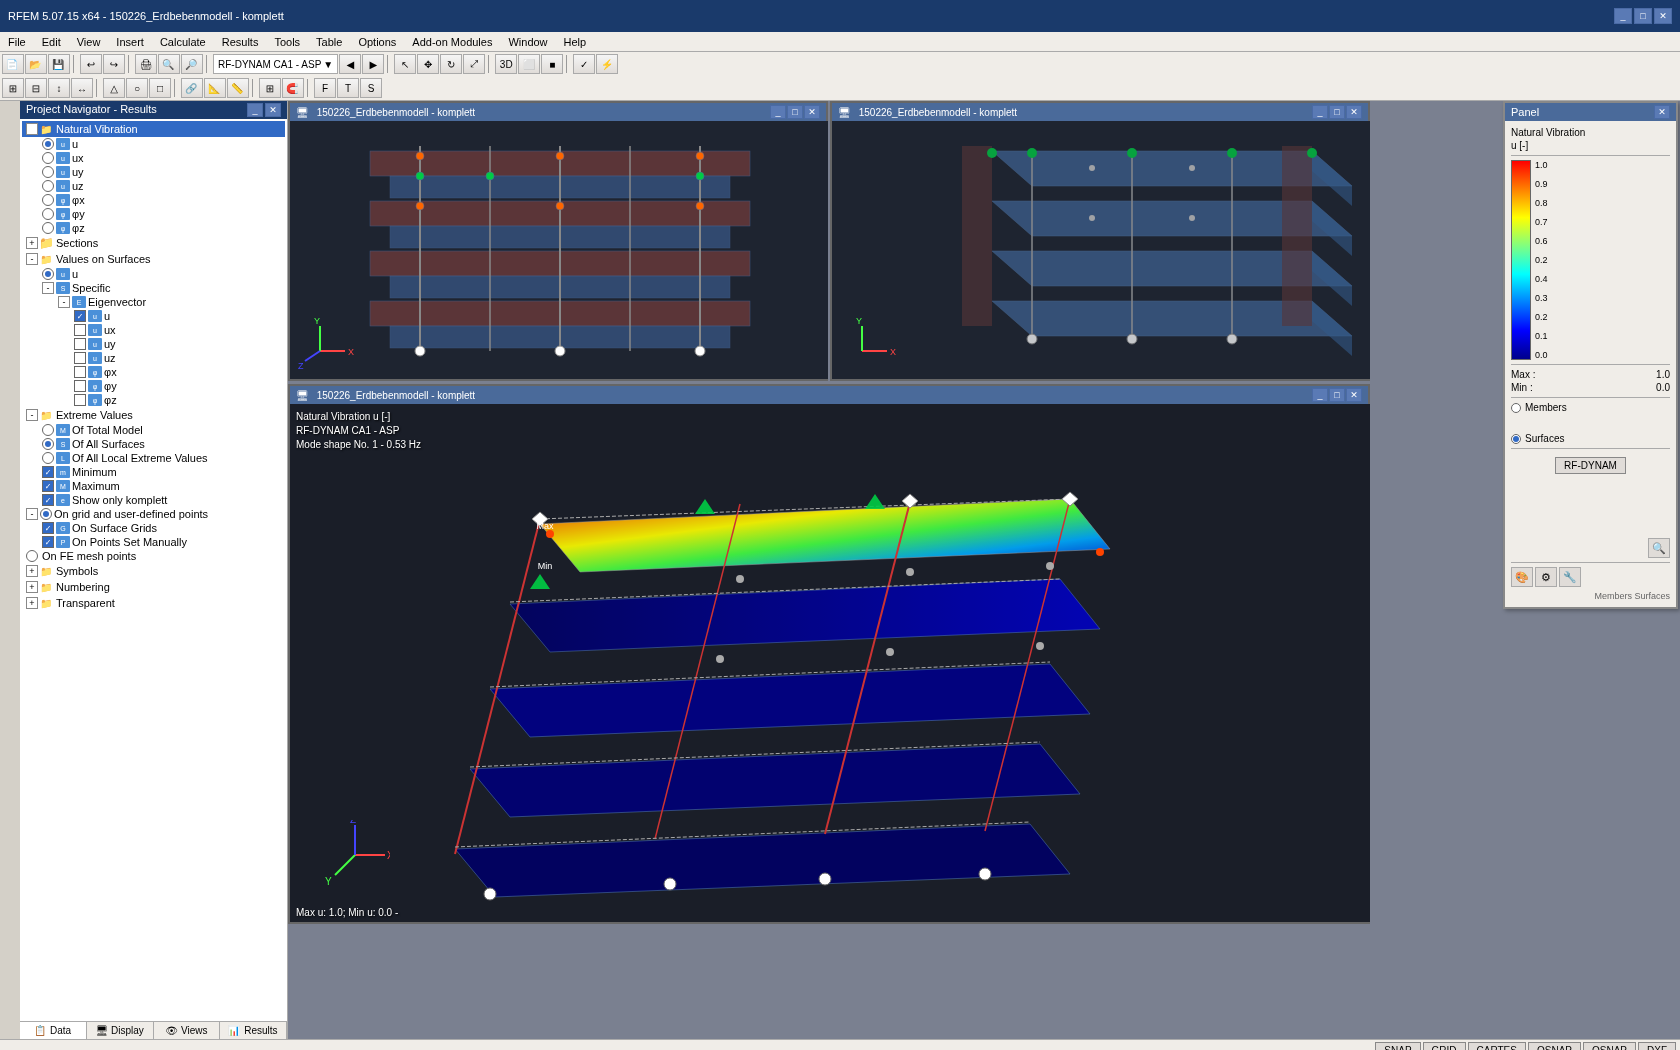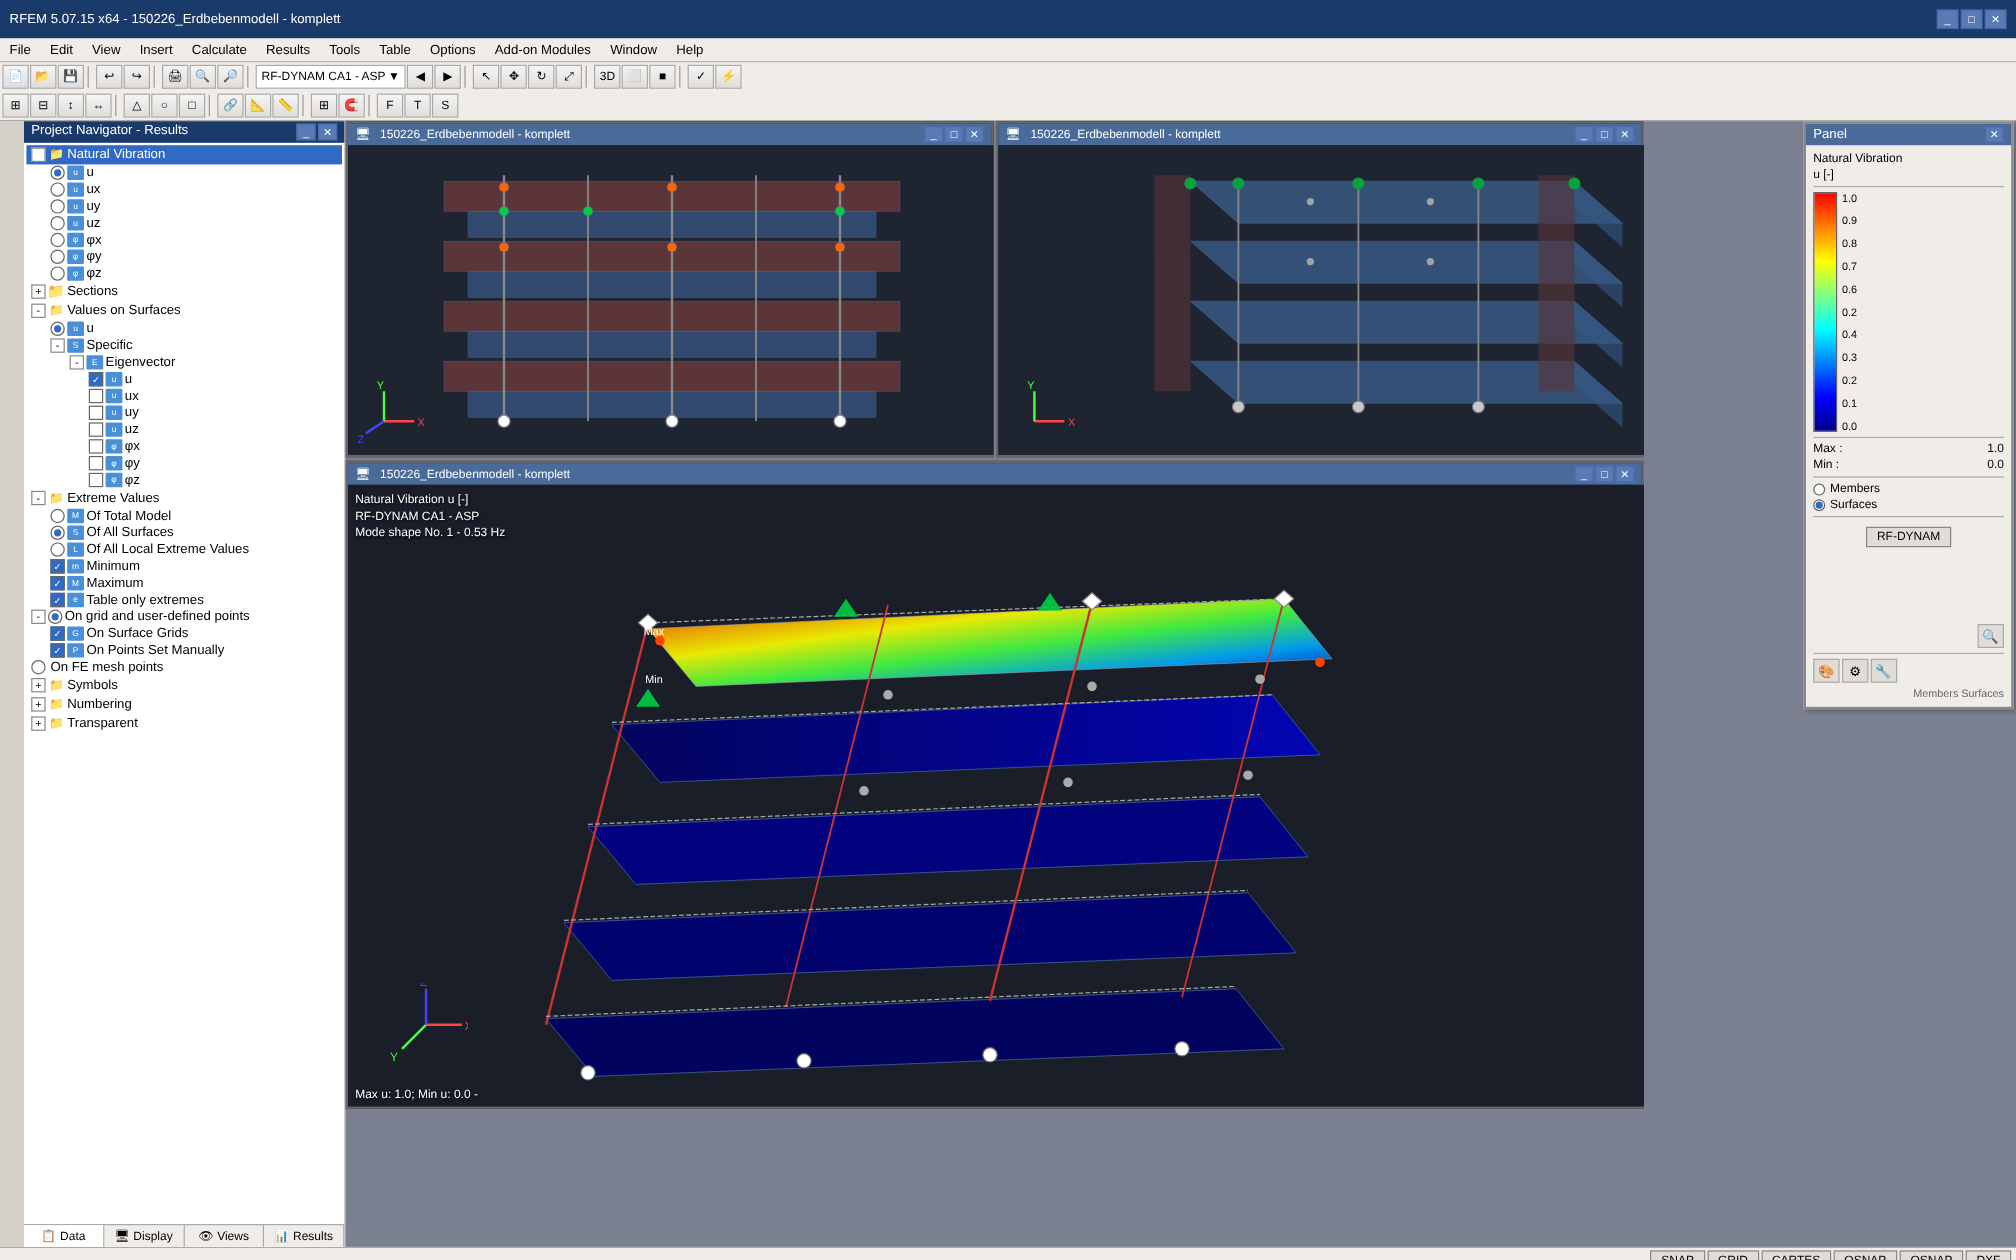--- a/index.html
+++ b/index.html
@@ -78,21 +78,21 @@
     .viewport-info { position: absolute; top: 6px; left: 6px; color: white; font-size: 10px; line-height: 1.4; text-shadow: 1px 1px 2px black; }
     
     
     .viewport-status { position: absolute; bottom: 4px; left: 6px; color: white; font-size: 10px; text-shadow: 1px 1px 2px black; }
     
     
     .model-svg { width: 100%; height: 100%; }
     
     .rf-dynam-btn { background: #e0dcd8; border: 1px solid #888; padding: 2px 8px; font-size: 10px; cursor: pointer; margin: 4px 2px; }
     
-    .panel-radio-group { display: flex; flex-direction: column; gap: 2px; }
+    .panel-radio-group { display: flex; flex-direction: column; gap: 20px; }
     .panel-radio-item { display: flex; align-items: center; gap: 4px; font-size: 10px; }
     .panel-radio { width: 10px; height: 10px; border-radius: 50%; border: 1px solid #666; background: white; display: inline-block; position: relative; }
     .panel-radio.checked::after { content: ''; width: 6px; height: 6px; background: #316ac5; border-radius: 50%; position: absolute; top: 1px; left: 1px; }
     
     .panel-bottom-icons { display: flex; gap: 2px; border-top: 1px solid #aaa; padding-top: 4px; margin-top: 4px; }
     .panel-icon-btn { width: 22px; height: 20px; background: #e0dcd8; border: 1px solid #aaa; display: flex; align-items: center; justify-content: center; cursor: pointer; font-size: 11px; }
     
     .divider { height: 1px; background: #aaa; margin: 4px 0; }
   </style>
 </head>
@@ -348,21 +348,21 @@
       <div class="tree-item">
         <span class="tree-indent" style="width:20px;"></span>
         <span class="tree-checkbox checked">✓</span>
         <span class="results-icon">M</span>
         <span class="tree-label" style="margin-left:2px;">Maximum</span>
       </div>
       <div class="tree-item">
         <span class="tree-indent" style="width:20px;"></span>
         <span class="tree-checkbox checked">✓</span>
         <span class="results-icon">e</span>
-        <span class="tree-label" style="margin-left:2px;">Table only extremes</span>
+        <span class="tree-label" style="margin-left:2px;">Show only komplett</span>
       </div>
 
       <div class="tree-item">
         <span class="tree-indent" style="width:4px;"></span>
         <span class="tree-expand">-</span>
         <span class="tree-radio checked"></span>
         <span class="tree-label">On grid and user-defined points</span>
       </div>
       <div class="tree-item">
         <span class="tree-indent" style="width:20px;"></span>

